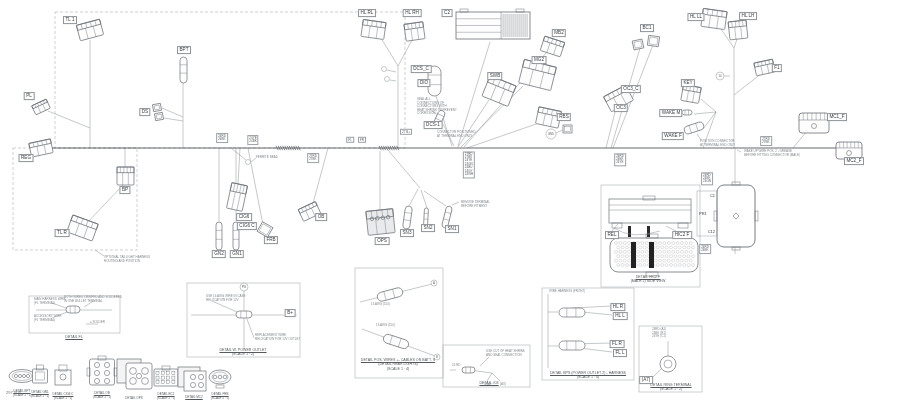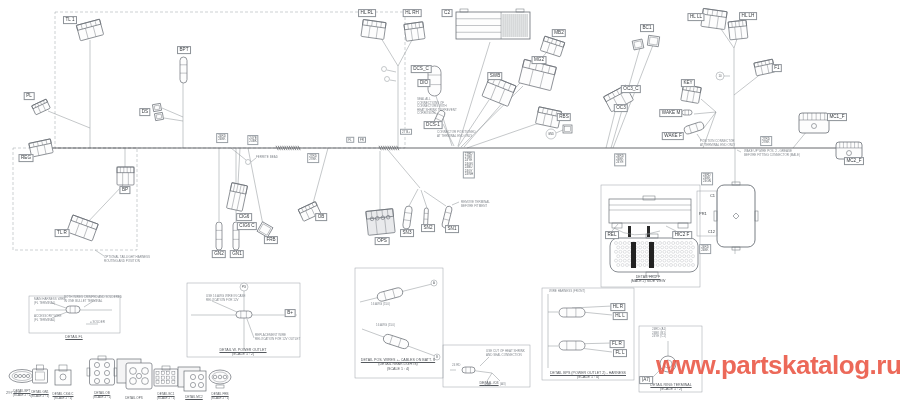--- a/index.html
+++ b/index.html
@@ -976,15 +976,14 @@
         <div>24BK (B1)</div>
         <div>24YE (C1)</div>
       </div>
       <div class="note" style="left: 371px; top: 303px;">
         <div>16 AWG (150)</div>
       </div>
       <div class="note" style="left: 376px; top: 324px;">
         <div>16 AWG (150)</div>
       </div>
     </div>
-  <div class="watermark" style="color: rgb(233, 79, 61);">www.partskatalog.ru</div>
   <div class="docnum">297-003</div>
 </div>
 
 </body></html>

